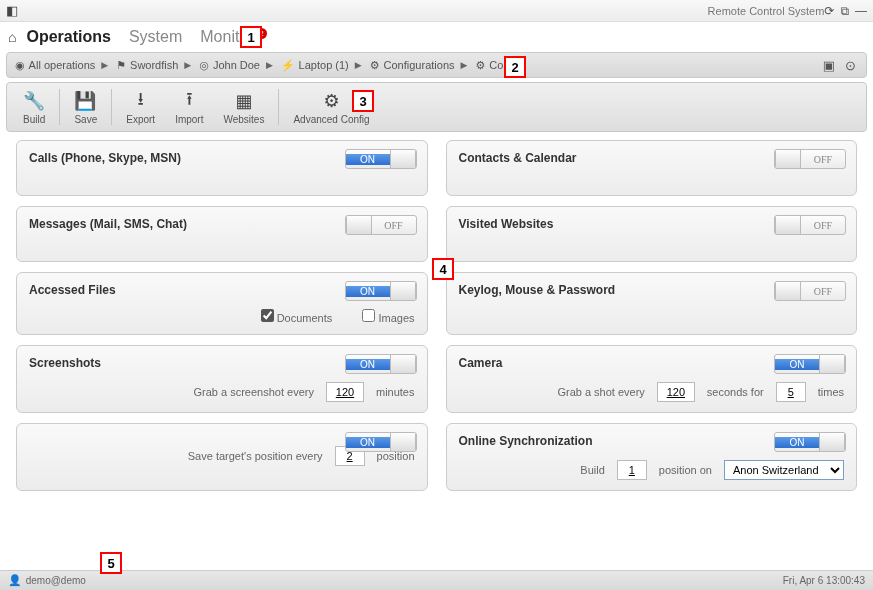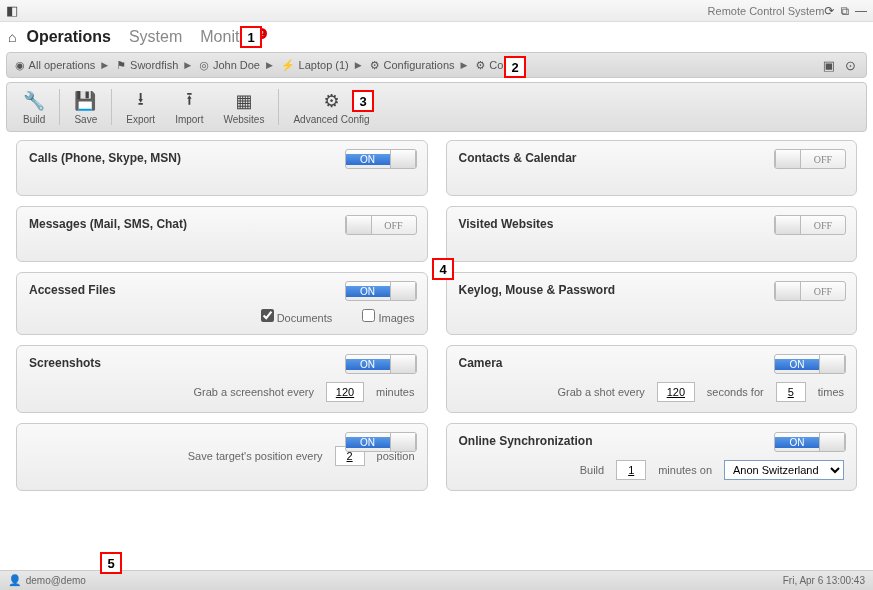--- a/index.html
+++ b/index.html
@@ -244,21 +244,21 @@
   <div class="card">
     <div class="card-title">Online Synchronization</div>
     <div class="toggle on">
       <span class="onlabel">ON</span>
       <span class="handle"></span>
 
     </div>
     <div class="card-sub">
       <span>Build</span>
       <input class="numfield" style="width: 30px;" value="1">
-      <span>minutes on</span>
+      <span>position on</span>
       <select class="selectbox" style="width:120px">
         <option>Anon Switzerland</option>
       </select>
     </div>
   </div>
 
 </div>
 
 <div class="footer">
   <span class="user-icon">👤</span>

